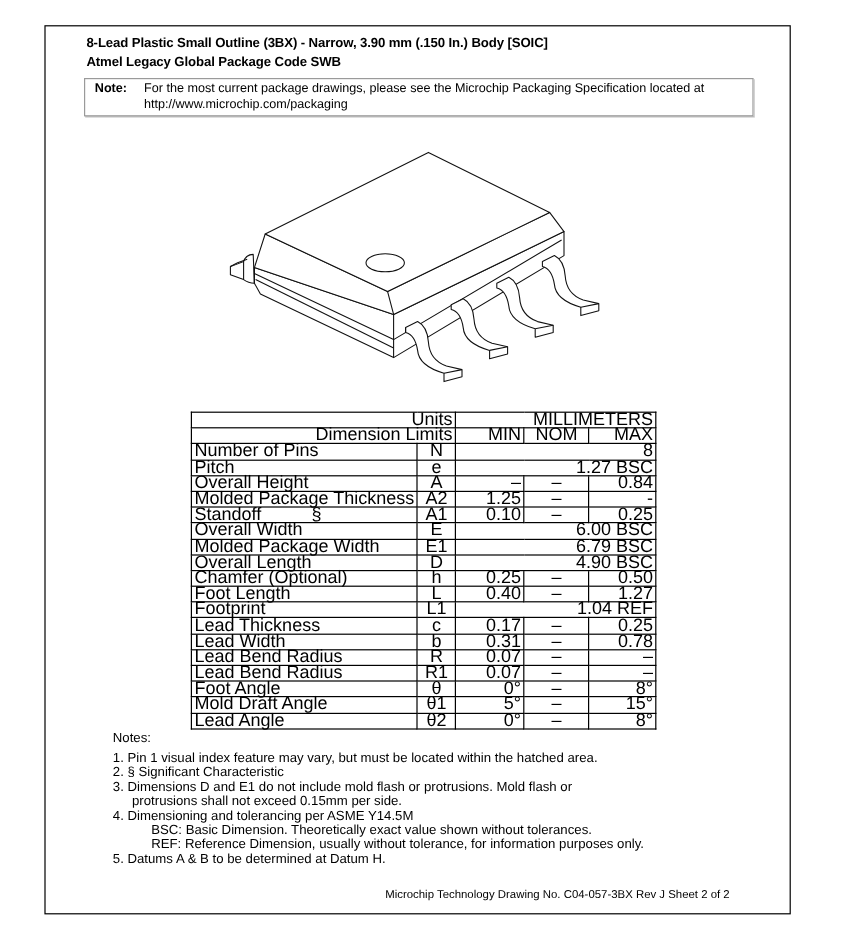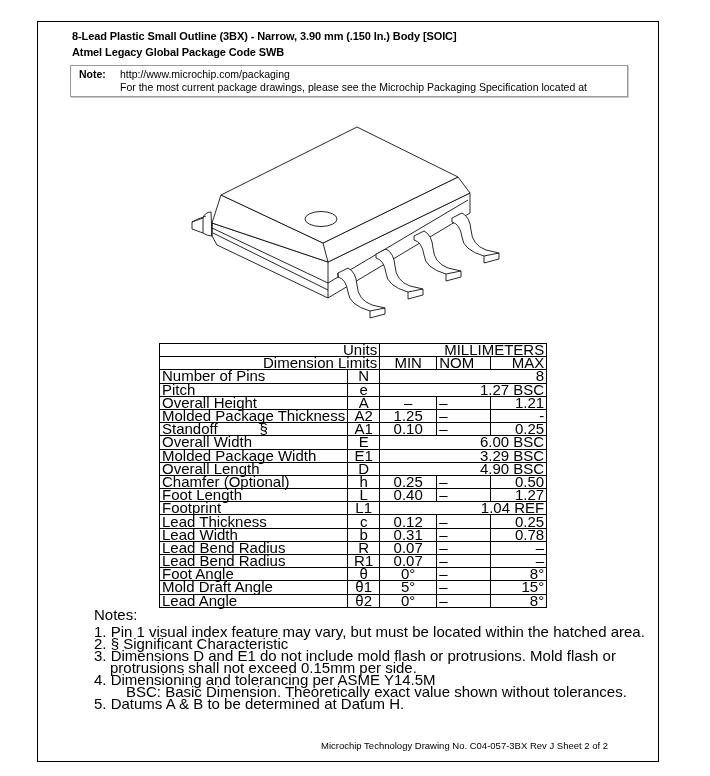--- a/index.html
+++ b/index.html
@@ -14,48 +14,48 @@
   .note-label { position: absolute; left: 8px; top: 2px; font-weight: bold; font-size: 10.5px; }
   .note-text { position: absolute; left: 49px; top: 2px; font-size: 10.5px; line-height: 13px; width: 500px; }
   .chip { position: absolute; left: 190px; top: 115px; }
   table.dims { position: absolute; left: 159px; top: 343px; border-collapse: collapse;
                font-size: 15px; }
   table.dims td { border: 1px solid #000; height: 12.2px; padding: 0 2px; line-height: 12px;
                   white-space: nowrap; }
   table.dims tr.head td { border-bottom: 1.5px solid #000; }
   td.c-name { width: 144px; text-align: left; }
   td.c-sym  { width: 27px; text-align: center; }
-  td.c-min  { width: 52px; text-align: center; }
-  td.c-nom  { width: 49px; text-align: left; }
+  td.c-min  { width: 52px; text-align: right; }
+  td.c-nom  { width: 49px; text-align: center; }
   td.c-max  { width: 51px; text-align: right; }
   td.right { text-align: right; }
   td.center { text-align: right; }
   table.dims { border: 1.5px solid #000; }
-  .notes { position: absolute; left: 94px; top: 609px; font-size: 15px; line-height: 12px; }
+  .notes { position: absolute; left: 94px; top: 609px; font-size: 11px; line-height: 12px; }
   .notes .heading { margin-bottom: 5px; }
   .notes .item { white-space: nowrap; }
   .notes .indent1 { padding-left: 16px; }
   .notes .indent2 { padding-left: 32px; }
   .footer { position: absolute; left: 321px; top: 740px; font-size: 9.5px; white-space: nowrap; }
 </style>
 </head>
 <body>
 
 <div class="frame"></div>
 
 <div class="title">
   <div>8-Lead Plastic Small Outline (3BX) - Narrow, 3.90 mm (.150 In.) Body [SOIC]</div>
   <div>Atmel Legacy Global Package Code SWB</div>
 </div>
 
 <div class="note-box">
   <span class="note-label">Note:</span>
   <div class="note-text">
+    <div>For the most current package drawings, please see the Microchip Packaging Specification located at</div>
     <div>http://www.microchip.com/packaging</div>
-    <div>For the most current package drawings, please see the Microchip Packaging Specification located at</div>
   </div>
 </div>
 
 <svg class="chip" width="320" height="220" viewBox="190 115 320 220" fill="#fff" stroke="#111" stroke-width="0.9" stroke-linejoin="round">
 
   <g>
     <path d="M211,212 Q205,212 203,218 L192,222 L192,229 L203,233 Q207,236 212,236 Z"></path>
     <path d="M192,222 L198,219 L206,216"></path>
     <path d="M203,218 L203,233"></path>
   </g>
@@ -117,21 +117,21 @@
       <tr>
         <td class="c-name"><span>Pitch</span></td>
         <td class="c-sym">e</td>
         <td class="center" colspan="3">1.27 BSC</td>
       </tr>
       <tr>
         <td class="c-name"><span>Overall Height</span></td>
         <td class="c-sym">A</td>
         <td class="c-min">–</td>
         <td class="c-nom">–</td>
-        <td class="c-max">1.21</td>
+        <td class="c-max">0.84</td>
       </tr>
       <tr>
         <td class="c-name"><span>Molded Package Thickness</span></td>
         <td class="c-sym">A2</td>
         <td class="c-min">1.25</td>
         <td class="c-nom">–</td>
         <td class="c-max">-</td>
       </tr>
       <tr>
         <td class="c-name"><span>Standoff</span><span style="margin-left: 42px;">§</span></td>
@@ -141,21 +141,21 @@
         <td class="c-max">0.25</td>
       </tr>
       <tr>
         <td class="c-name"><span>Overall Width</span></td>
         <td class="c-sym">E</td>
         <td class="center" colspan="3">6.00 BSC</td>
       </tr>
       <tr>
         <td class="c-name"><span>Molded Package Width</span></td>
         <td class="c-sym">E1</td>
-        <td class="center" colspan="3">3.29 BSC</td>
+        <td class="center" colspan="3">6.79 BSC</td>
       </tr>
       <tr>
         <td class="c-name"><span>Overall Length</span></td>
         <td class="c-sym">D</td>
         <td class="center" colspan="3">4.90 BSC</td>
       </tr>
       <tr>
         <td class="c-name"><span>Chamfer (Optional)</span></td>
         <td class="c-sym">h</td>
         <td class="c-min">0.25</td>
@@ -170,21 +170,21 @@
         <td class="c-max">1.27</td>
       </tr>
       <tr>
         <td class="c-name"><span>Footprint</span></td>
         <td class="c-sym">L1</td>
         <td class="center" colspan="3">1.04 REF</td>
       </tr>
       <tr>
         <td class="c-name"><span>Lead Thickness</span></td>
         <td class="c-sym">c</td>
-        <td class="c-min">0.12</td>
+        <td class="c-min">0.17</td>
         <td class="c-nom">–</td>
         <td class="c-max">0.25</td>
       </tr>
       <tr>
         <td class="c-name"><span>Lead Width</span></td>
         <td class="c-sym">b</td>
         <td class="c-min">0.31</td>
         <td class="c-nom">–</td>
         <td class="c-max">0.78</td>
       </tr>
@@ -227,16 +227,17 @@
 </table>
 
 <div class="notes">
   <div class="heading">Notes:</div>
   <div class="item">1. Pin 1 visual index feature may vary, but must be located within the hatched area.</div>
   <div class="item">2. § Significant Characteristic</div>
   <div class="item">3. Dimensions D and E1 do not include mold flash or protrusions.  Mold flash or</div>
   <div class="item indent1">protrusions shall not exceed 0.15mm per side.</div>
   <div class="item">4. Dimensioning and tolerancing per ASME Y14.5M</div>
   <div class="item indent2">BSC: Basic Dimension. Theoretically exact value shown without tolerances.</div>
+  <div class="item indent2">REF: Reference Dimension, usually without tolerance, for information purposes only.</div>
   <div class="item">5.   Datums A &amp; B to be determined at Datum H.</div>
 </div>
 
 <div class="footer">Microchip Technology Drawing No. C04-057-3BX Rev J Sheet 2 of 2</div>
 
 </body></html>

